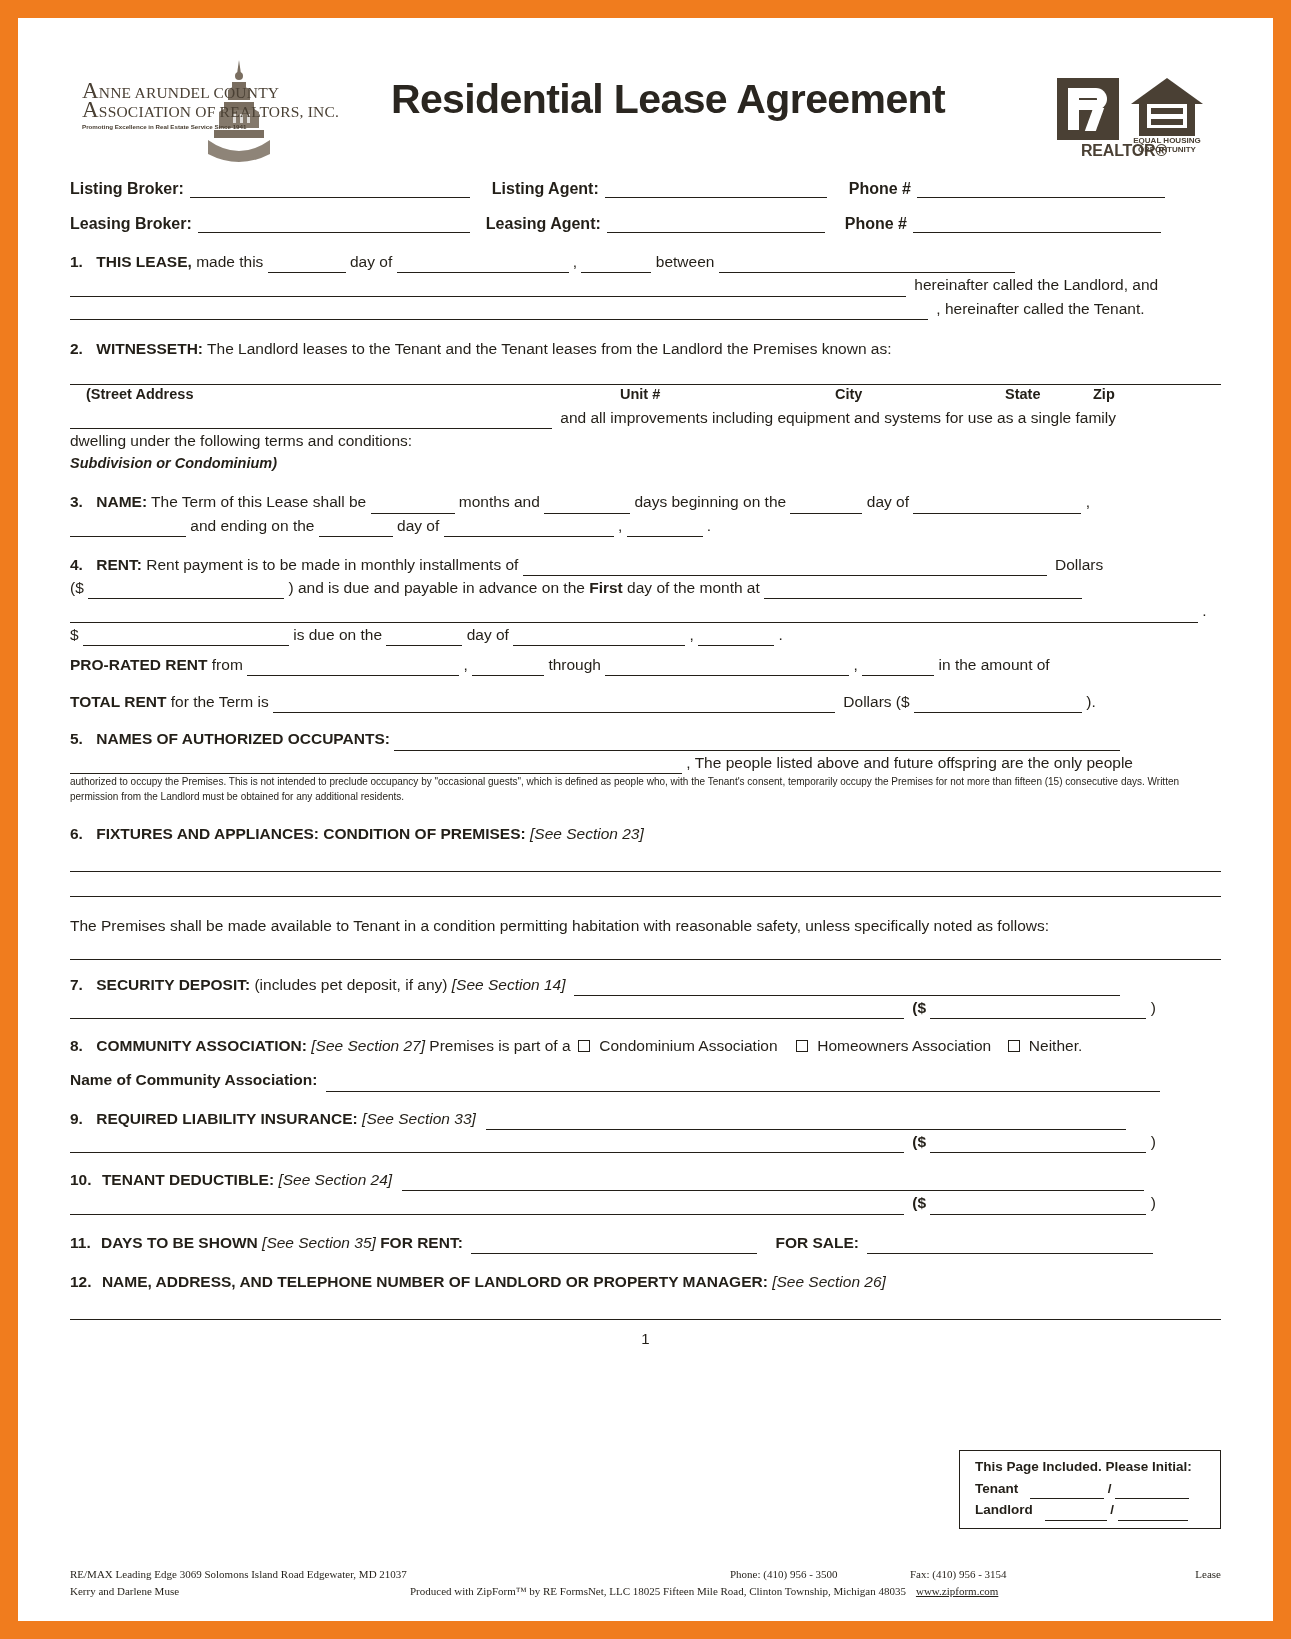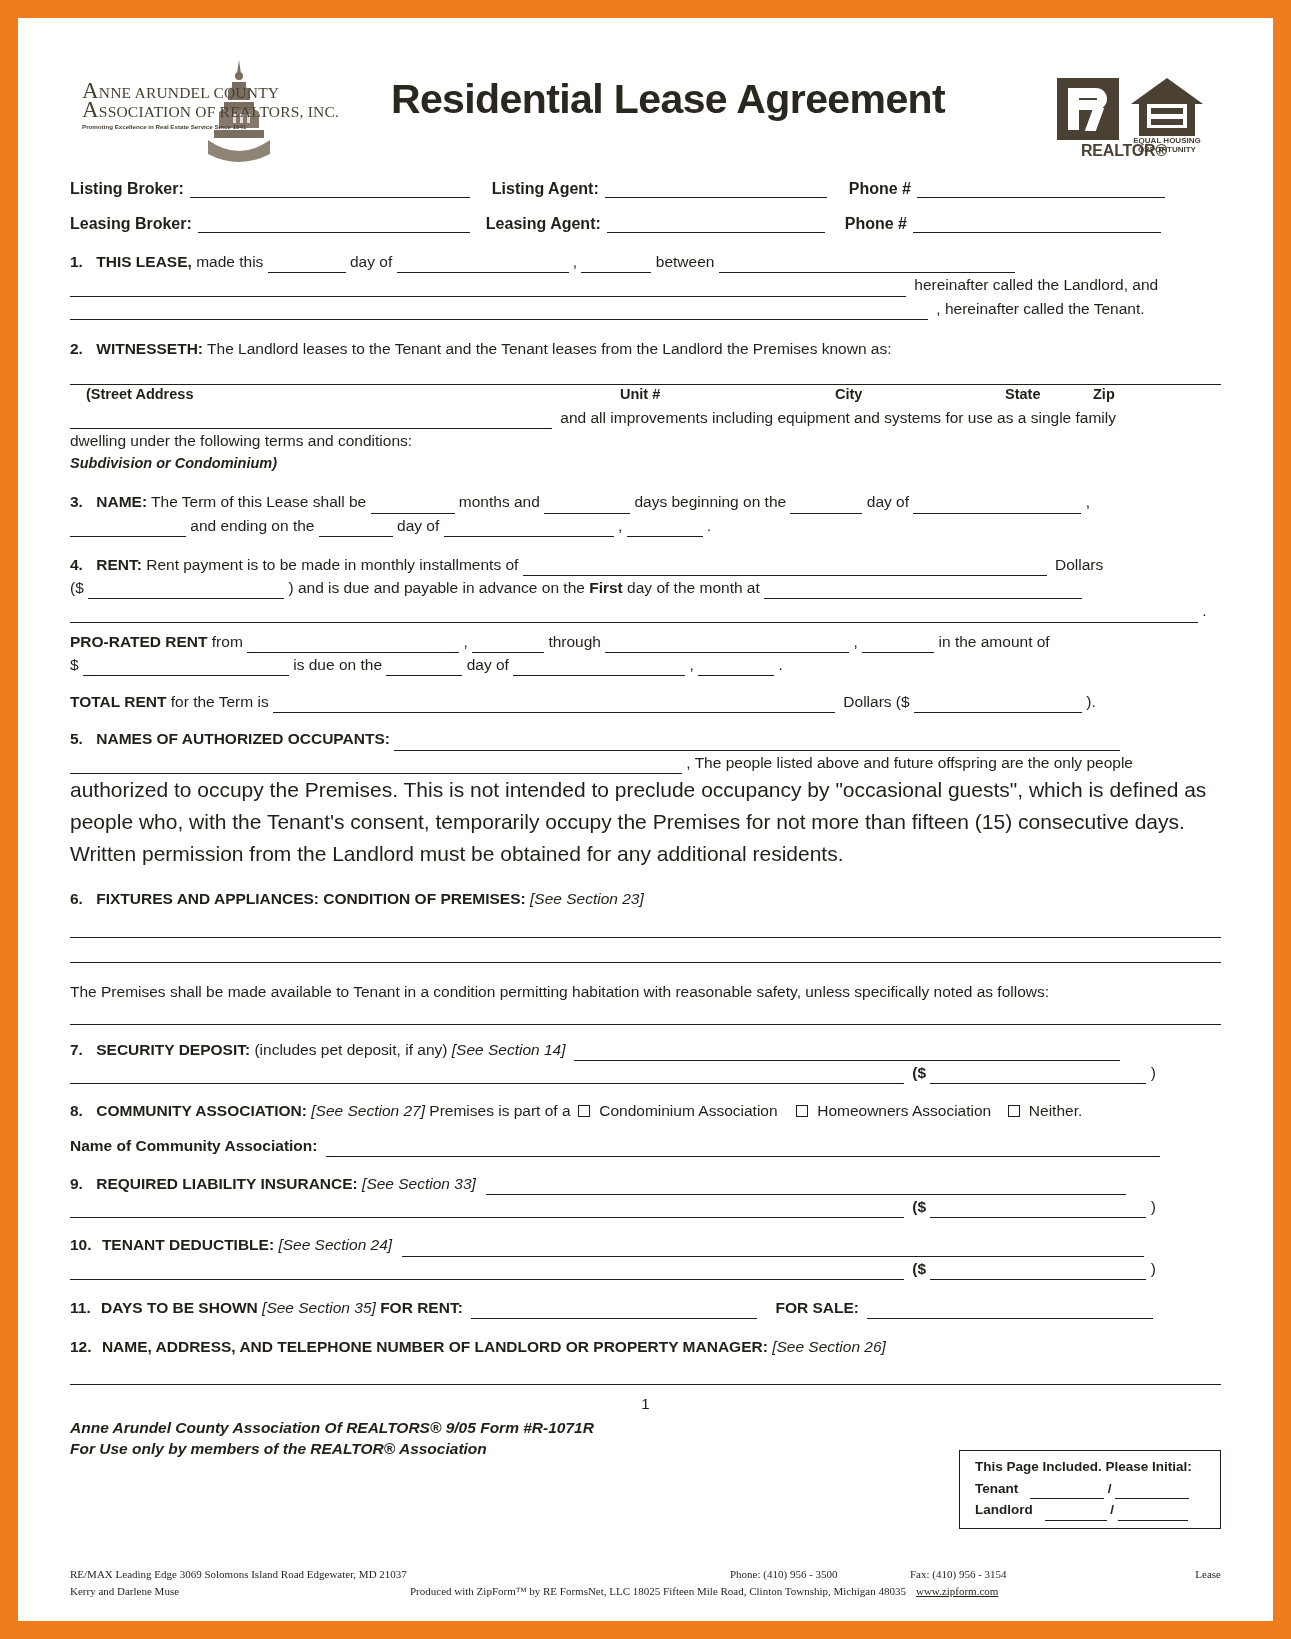--- a/index.html
+++ b/index.html
@@ -97,21 +97,21 @@
   .hr {
     border:none; border-top:1.6px solid #231f18; margin:0;
   }
   .addr-heads {
     display:flex; font-size:14.5px; font-weight:bold; margin-top:1px;margin-left:16px;
   }
   .chk {
     display:inline-block; width:12px; height:12px;
     border:1.7px solid #231f18; vertical-align:-1px; margin:0 5px 0 3px;
   }
-  .para { font-size:21px; line-height:1.52; }
+  .para { font-size:10px; line-height:1.52; }
   
   .pagenum { text-align:center; font-size:15px; margin-top:10px; }
   .footbox {
     position:absolute; right:52px; bottom:92px;
     width:262px; border:1.8px solid #231f18; padding:5px 8px 7px 15px;
     font-size:13.5px; font-weight:bold; line-height:1.6;
   }
   .foot-id { font-size:15.5px; font-weight:bold; font-style:italic; line-height:1.35; margin-top:-4px;}
   .fineprint {
     position:absolute; left:52px; right:52px; bottom:22px;
@@ -279,42 +279,42 @@
     <span>) and is due and payable in advance on the</span>
     <span class="b">First</span>
     <span>day of the month at</span>
     <span class="fill" style="width:318px"></span>
   </div>
   <div class="row">
     <span class="fill" style="width:1128px"></span>
     <span>.</span>
   </div>
 
-  <div class="row" style="margin-top:7px">
-    <span class="b">PRO-RATED RENT</span>
-    <span>from</span>
-    <span class="fill" style="width:212px"></span>
-    <span>,</span>
-    <span class="fill" style="width:72px"></span>
-    <span>through</span>
-    <span class="fill" style="width:244px"></span>
-    <span>,</span>
-    <span class="fill" style="width:72px"></span>
-    <span>in the amount of</span>
-  </div>
   <div class="row">
     <span>$</span>
     <span class="fill" style="width:206px"></span>
     <span>is due on the</span>
     <span class="fill" style="width:76px"></span>
     <span>day of</span>
     <span class="fill" style="width:172px"></span>
     <span>,</span>
     <span class="fill" style="width:76px"></span>
     <span>.</span>
+  </div>
+  <div class="row" style="margin-top:7px">
+    <span class="b">PRO-RATED RENT</span>
+    <span>from</span>
+    <span class="fill" style="width:212px"></span>
+    <span>,</span>
+    <span class="fill" style="width:72px"></span>
+    <span>through</span>
+    <span class="fill" style="width:244px"></span>
+    <span>,</span>
+    <span class="fill" style="width:72px"></span>
+    <span>in the amount of</span>
   </div>
 
   <div class="row" style="margin-top:14px">
     <span class="b">TOTAL RENT</span>
     <span>for the Term is</span>
     <span class="fill" style="width:562px"></span>
     <span style="margin-left:4px">Dollars ($</span>
     <span class="fill" style="width:168px"></span>
     <span>).</span>
   </div>
@@ -413,24 +413,20 @@
   <div class="row" style="margin-top:16px">
     <span class="num">12.</span>
     <span class="b" style="margin-left:6px">NAME, ADDRESS, AND TELEPHONE NUMBER OF LANDLORD OR PROPERTY MANAGER:</span>
     <span class="i">[See Section 26]</span>
   </div>
   <div style="height:26px"></div>
   <hr class="hr">
 
   <div class="pagenum">1</div>
 
-  <div class="foot-id" style="margin-top:6px">
-    <div>Anne Arundel County Association Of REALTORS® 9/05 Form #R-1071R</div>
-    <div>For Use only by members of the REALTOR® Association</div>
-  </div>
 
   <div class="footbox">
     <div>This Page Included. Please Initial:</div>
     <div>
       <span>Tenant</span>
       <span class="fill" style="width:74px;margin-left:8px"></span>
       <span>/</span>
       <span class="fill" style="width:74px"></span>
     </div>
     <div>

